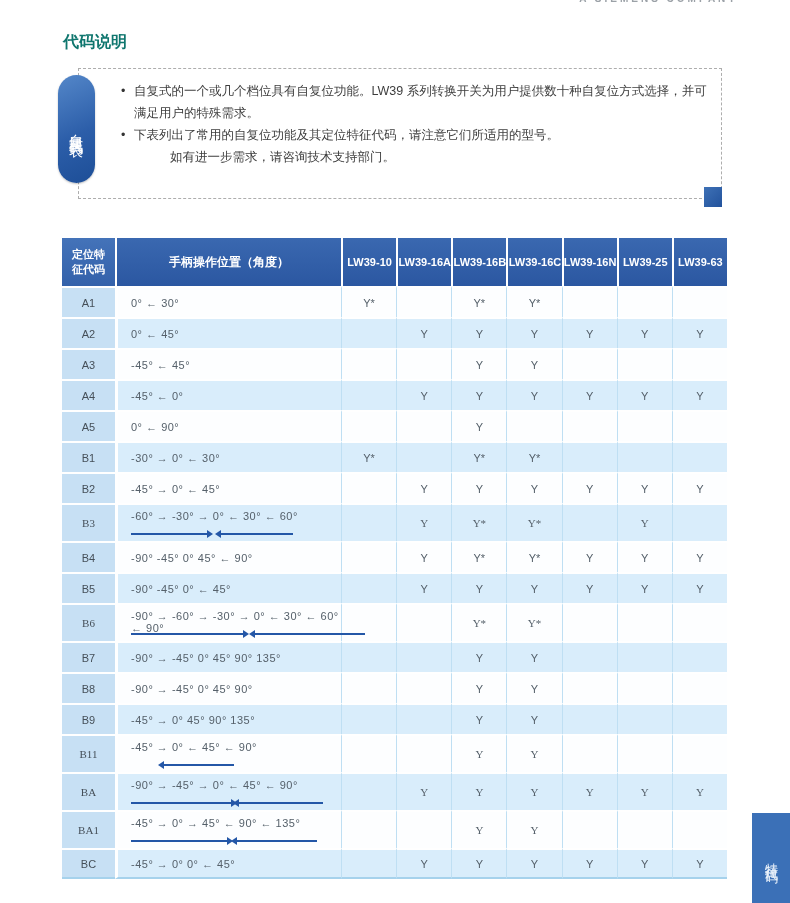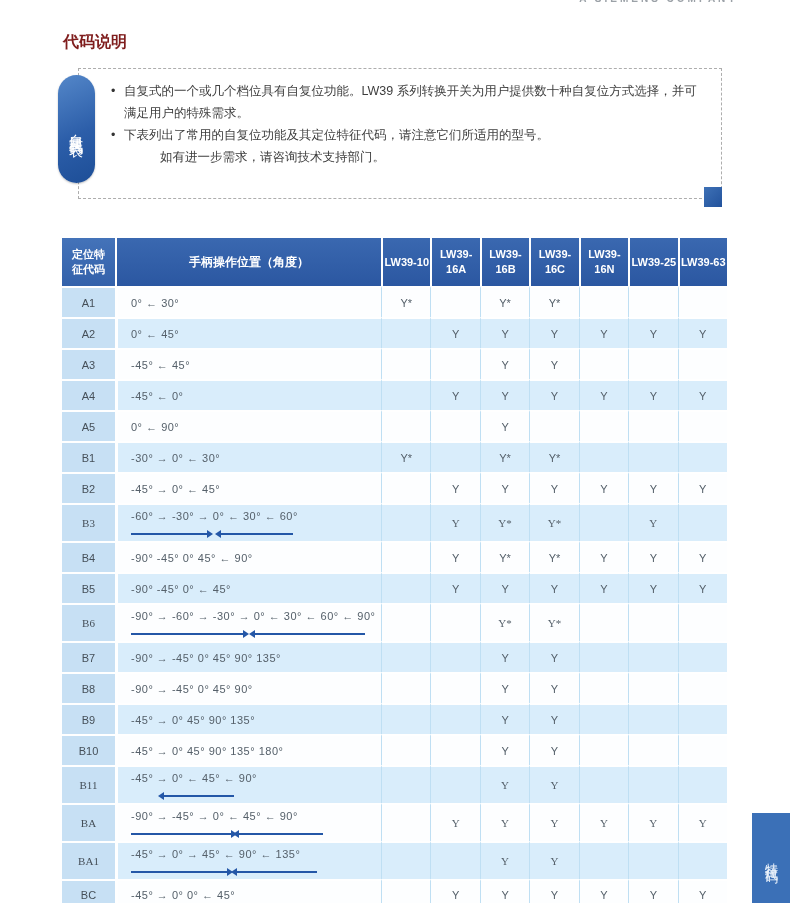--- a/index.html
+++ b/index.html
@@ -4,49 +4,49 @@
 <style>
   * { margin:0; padding:0; box-sizing:border-box; }
   html,body { background:#fff; }
   body { font-family:"Liberation Sans","DejaVu Sans",sans-serif; }
   .page { position:relative; width:790px; height:903px; background:#fff; overflow:hidden; }
 
   
   .top-brand { position:absolute; top:-7px; right:52px; font-size:10px; font-weight:bold;
                letter-spacing:3px; color:#9ba1a7; }
 
-  .page-title { position:absolute; left:63px; top:32px; font-size:16px; font-weight:bold; color:#7f1d1d; }
+  .page-title { position:absolute; left:63px; top:32px; font-size:16px; font-weight:bold; color:#0f766e; }
 
   
   .info-box { position:absolute; left:78px; top:68px; width:644px; height:131px;
               border:1px dashed #adadad; }
   .info-tab { position:absolute; left:58px; top:75px; width:37px; height:108px; border-radius:19px;
               background:linear-gradient(155deg,#5487c9 0%,#2c5ea9 55%,#1d4e97 100%);
               color:#fff; writing-mode:vertical-rl; text-orientation:upright;
               display:flex; align-items:center; justify-content:center;
               font-size:14px; letter-spacing:2px; z-index:3; box-shadow:0 1px 2px rgba(0,0,0,.25); }
   .corner-square { position:absolute; left:704px; top:187px; width:18px; height:20px;
                    background:linear-gradient(135deg,#3e71b6,#22529c); z-index:3; }
 
-  .info-text { position:absolute; left:98px; top:80px; width:608px; font-size:12.5px;
+  .info-text { position:absolute; left:108px; top:80px; width:608px; font-size:12.5px;
                color:#3d3d3d; line-height:22px; z-index:2; }
   .bullet { position:relative; padding-left:26px; }
   .bullet::before { content:"•"; position:absolute; left:13px; top:0; color:#333; }
   .note-line .seg1 { margin-right:36px; }
   .note-line .seg2 { margin-right:46px; }
   .note-line2 { padding-left:62px; }
 
   
   table.feature { position:absolute; left:62px; top:238px; width:665px;
                   border-collapse:separate; border-spacing:0; table-layout:fixed; }
   th { height:48px; color:#fff; font-size:11px; font-weight:bold; text-align:center;
        vertical-align:middle; background:linear-gradient(180deg,#3a68b0,#2b57a1);
        border-left:2px solid #fff; line-height:1.35; }
   th:first-child { border-left:none; background:linear-gradient(180deg,#4473b9,#3361aa); width:53px; }
-  th.th-angle { width:266px; font-size:12px;margin-left:32px; }
+  th.th-angle { width:226px; font-size:12px;margin-left:32px; }
 
   tbody tr { height:31px; }
   tbody tr.tall { height:38px; }
   td { font-size:11px; color:#55606a; border-top:2px solid #fff; vertical-align:middle; }
   .td-code { background:#c7e0f4; text-align:center; color:#454f58; }
   .td-angle { position:relative; padding-left:13px; border-left:3px solid #fff; letter-spacing:.5px; }
   .td-mark { text-align:center; border-left:1px solid #bfdff3; }
   tbody tr:nth-child(odd) .td-angle, tbody tr:nth-child(odd) .td-mark { background:#fdfeff; }
   tbody tr:nth-child(even) .td-angle, tbody tr:nth-child(even) .td-mark { background:#d9edfb; }
   tbody tr.tall .td-angle { vertical-align:top; padding-top:5px; }
@@ -249,31 +249,20 @@
           <td class="td-code">B9</td>
           <td class="td-angle"><span>-45° → 0° 45° 90° 135°</span></td>
           <td class="td-mark"></td>
           <td class="td-mark"></td>
           <td class="td-mark">Y</td>
           <td class="td-mark">Y</td>
           <td class="td-mark"></td>
           <td class="td-mark"></td>
           <td class="td-mark"></td>
         </tr>
-        <tr>
-          <td class="td-code">B10</td>
-          <td class="td-angle"><span>-45° → 0° 45° 90° 135° 180°</span></td>
-          <td class="td-mark"></td>
-          <td class="td-mark"></td>
-          <td class="td-mark">Y</td>
-          <td class="td-mark">Y</td>
-          <td class="td-mark"></td>
-          <td class="td-mark"></td>
-          <td class="td-mark"></td>
-        </tr>
         <tr class="tall">
           <td class="td-code">B11</td>
           <td class="td-angle"><span>-45° → 0° ← 45° ← 90°</span><div class="arrow left" style="left: 46px; width: 70px;"></div></td>
           <td class="td-mark"></td>
           <td class="td-mark"></td>
           <td class="td-mark">Y</td>
           <td class="td-mark">Y</td>
           <td class="td-mark"></td>
           <td class="td-mark"></td>
           <td class="td-mark"></td>

